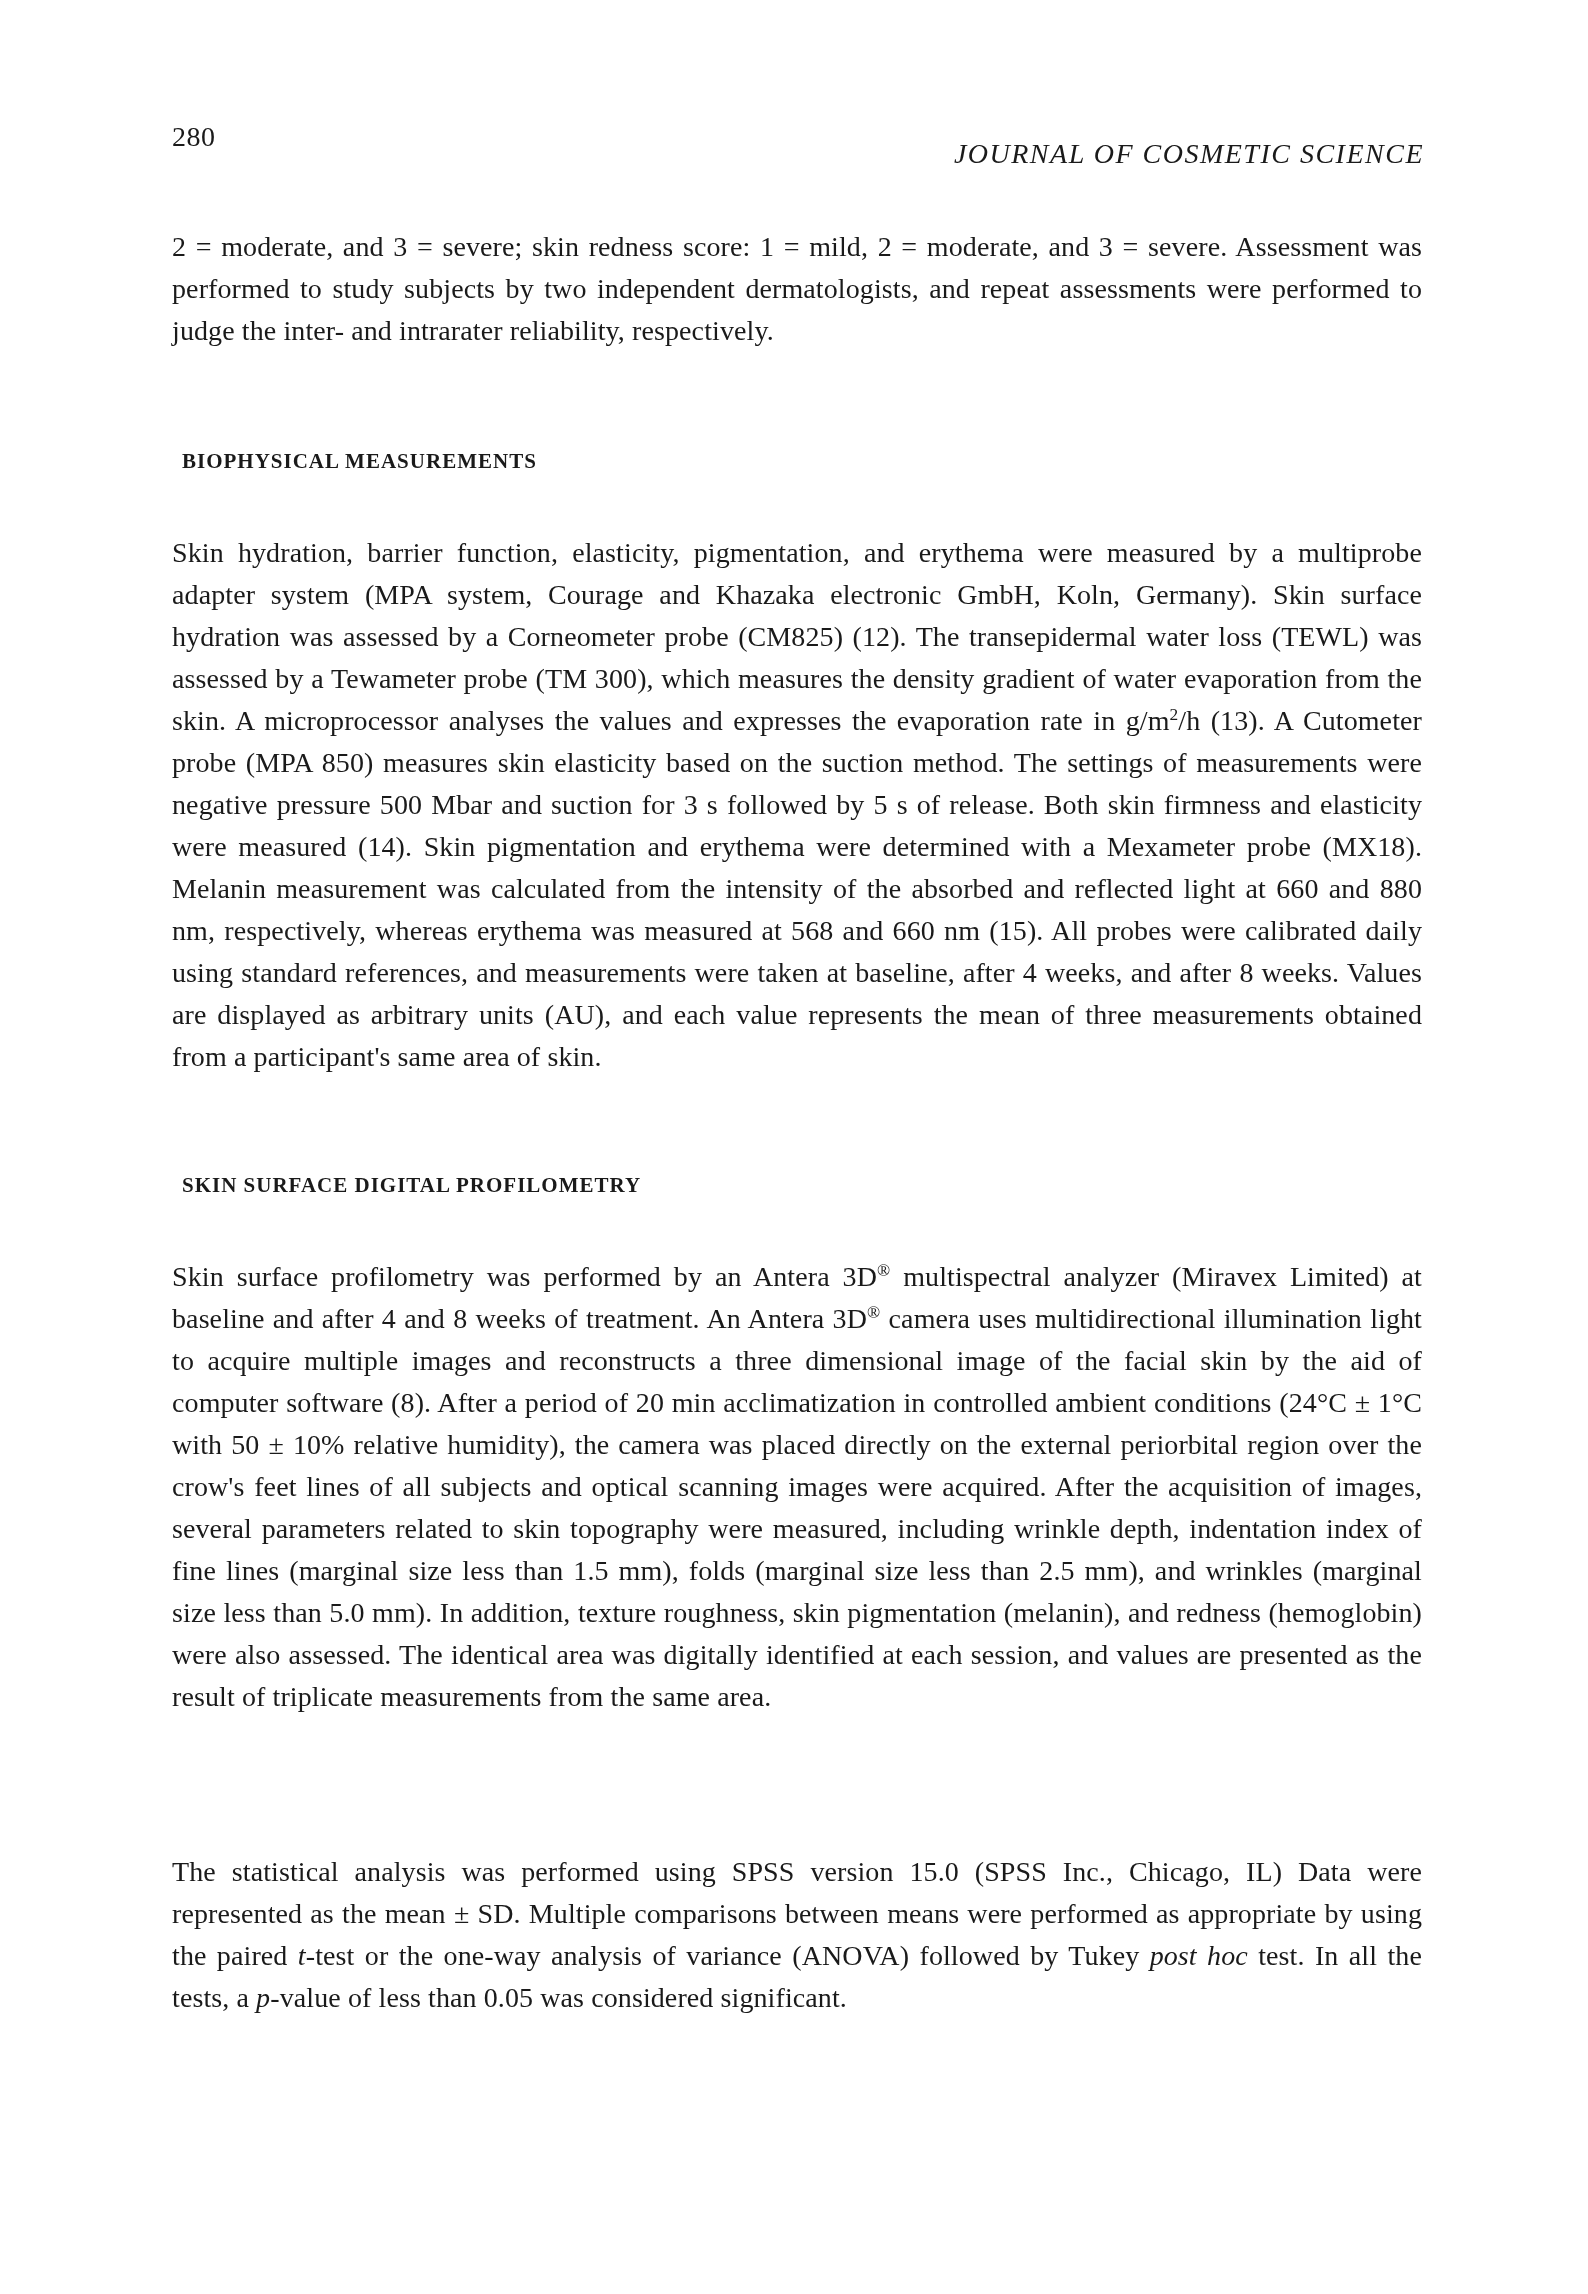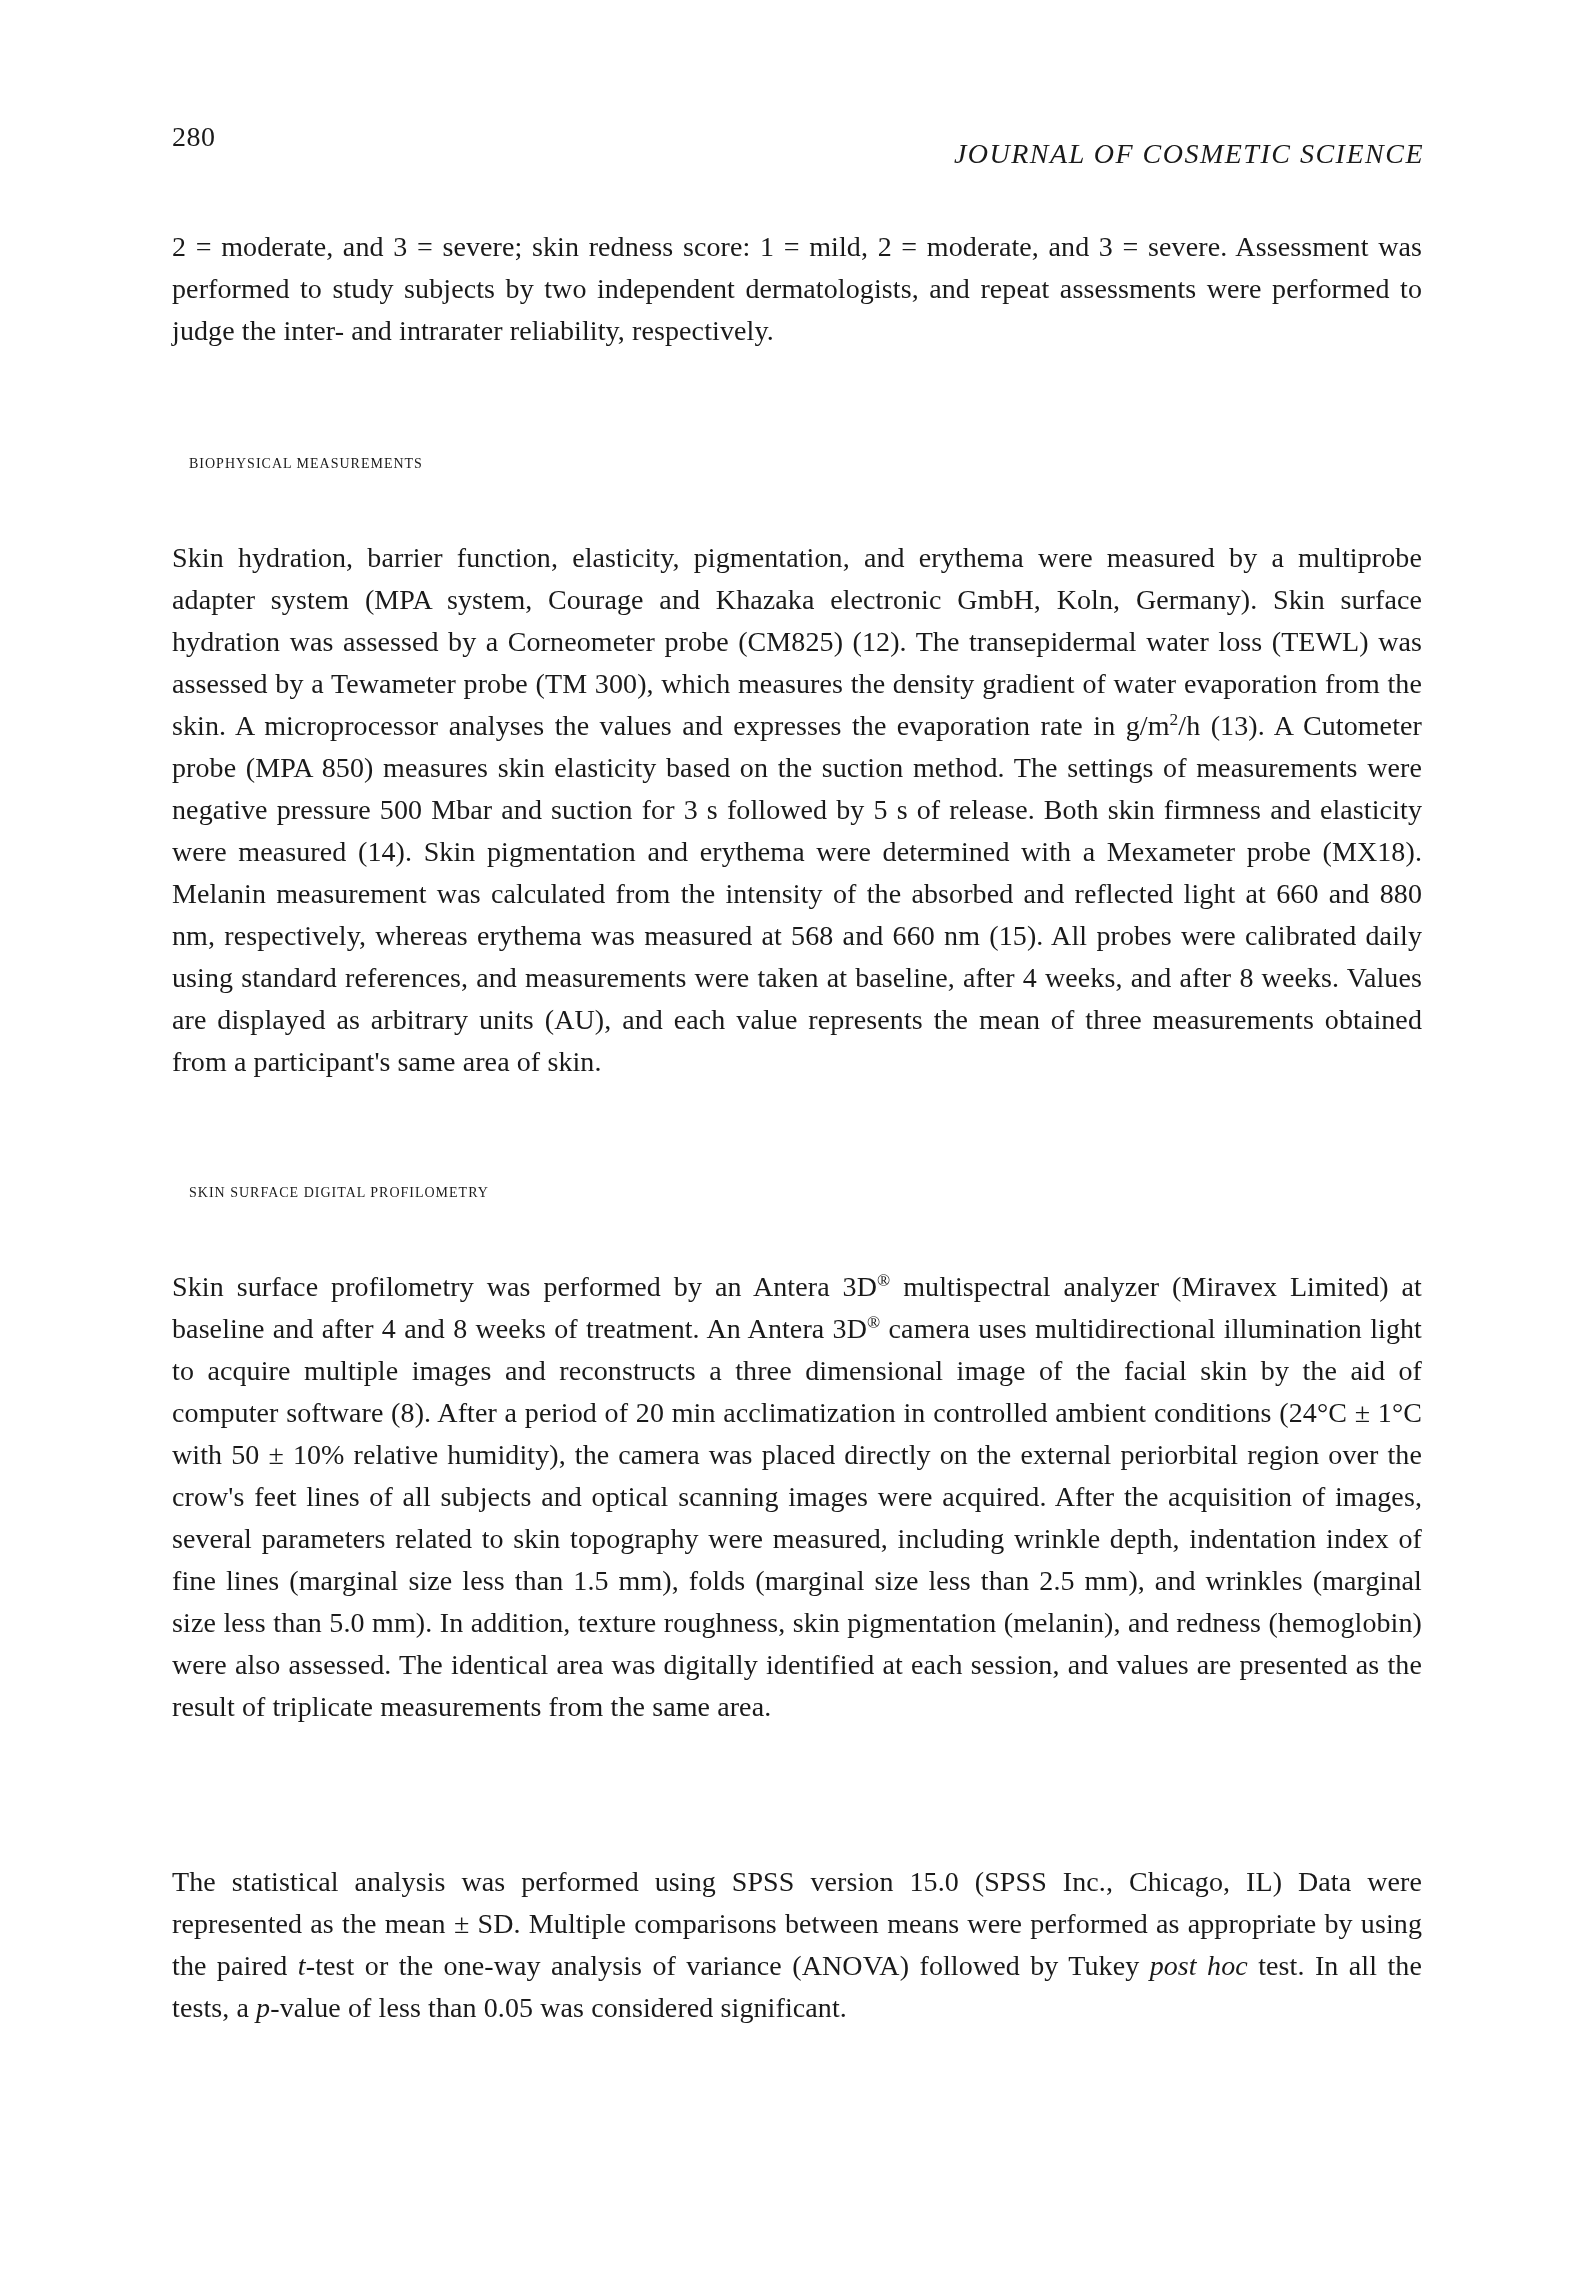--- a/index.html
+++ b/index.html
@@ -58,25 +58,26 @@
   p.para {
     margin: 8px 0 0 0;
     font-size: 28px;
     line-height: 42px;
     text-align: justify;
     text-justify: inter-word;
     hyphens: manual;
     letter-spacing: 0.1px;
   }
   .sec-head {
-    font-size: 14px;
+    font-size: 21px;
     letter-spacing: 1px;
-    margin: 17px;
+    margin: 10px;
     text-transform: uppercase;
     color: #1a1a1a;
+    font-weight: bold;
   }
   .gap-after-para-1 { height: 87px; }
   .gap-head-to-body { height: 40px; }
   .gap-para-to-head  { height: 85px; }
   sup {
     font-size: 0.62em;
     vertical-align: super;
     line-height: 0;
   }
   i { font-style: italic; }

